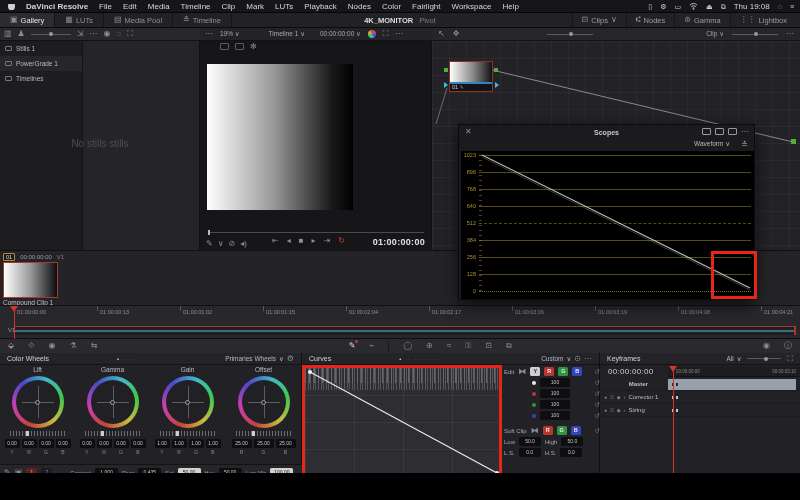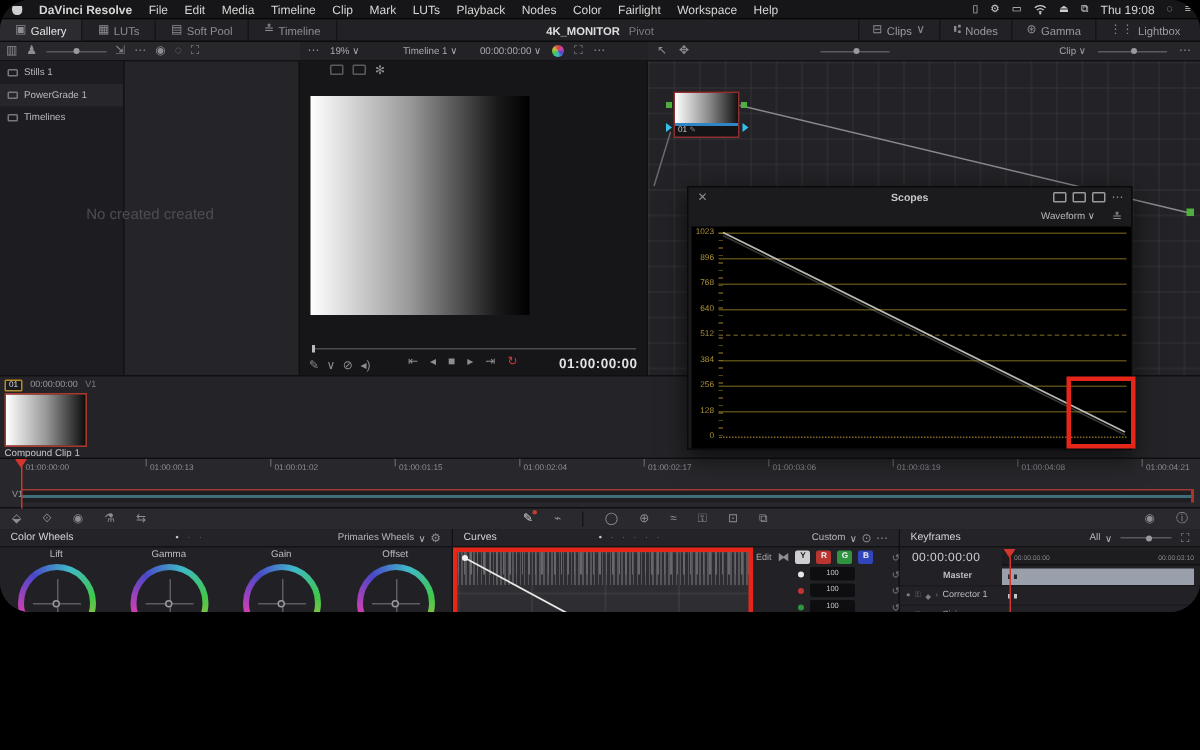--- a/index.html
+++ b/index.html
@@ -1,17 +1,17 @@
 <!DOCTYPE html>
 <html><head>
 <meta charset="utf-8">
 <style>
   html,body{margin:0;padding:0;background:#000;}
   *{box-sizing:border-box;font-family:"Liberation Sans",sans-serif;}
-  .app{position:relative;width:800px;height:408px;background:#1c1c1f;overflow:hidden;color:#c9c9c9;border-radius:20px;}
+  .app{position:relative;width:800px;height:473px;background:#1c1c1f;overflow:hidden;color:#c9c9c9;}
   .ab{position:absolute;}
   .ico{color:#8d8d92;font-size:8px;line-height:1;}
   .dim{color:#7b7b80;}
   
   .menubar{left:0;top:0;width:800px;height:13px;background:#161618;display:flex;align-items:center;gap:11px;padding:0 8px;font-size:8px;color:#d6d6d6;border-bottom:1px solid #060607;}
   .menubar .apple{width:7px;height:8px;background:#cfcfcf;border-radius:50% 50% 45% 45%;clip-path:polygon(0 25%,100% 25%,100% 100%,0 100%,0 25%);}
   .menubar .appname{font-weight:bold;}
   .mb-right{position:absolute;right:6px;top:0;height:13px;display:flex;align-items:center;gap:8px;font-size:8px;}
   .mb-right .ico{font-size:7px;color:#cfcfcf;}
   
@@ -213,21 +213,21 @@
     <div class="tb-tab active">
         <span class="ico">▣</span>
         <span>Gallery</span>
       </div>
     <div class="tb-tab">
         <span class="ico">▦</span>
         <span>LUTs</span>
       </div>
     <div class="tb-tab">
         <span class="ico">▤</span>
-        <span>Soft Pool</span>
+        <span>Media Pool</span>
       </div>
     <div class="tb-tab">
         <span class="ico">≛</span>
         <span>Timeline</span>
       </div>
     <div class="tb-center">
       <span class="proj">4K_MONITOR</span>
       <span class="dim">Pivot</span>
     </div>
     <div class="tb-right">
@@ -271,21 +271,21 @@
         </div>
       <div class="g-item">
           <span class="ic"></span>
           <span>PowerGrade 1</span>
         </div>
       <div class="g-item">
           <span class="ic"></span>
           <span>Timelines</span>
         </div>
     </div>
-    <div class="g-empty">No created created</div>
+    <div class="g-empty">No stills stills</div>
   </div>
 
   <div class="ab viewer">
     <div class="v-head">
       <span class="ico">⋯</span>
       <span><span>19%</span> ∨</span>
       <span style="margin-left:22px"><span>Timeline 1</span> ∨</span>
       <span style="margin-left:8px"><span>00:00:00:00</span> ∨</span>
       <span class="cwheel-ico" style="margin:0"></span>
       <span class="ico">⛶</span>

